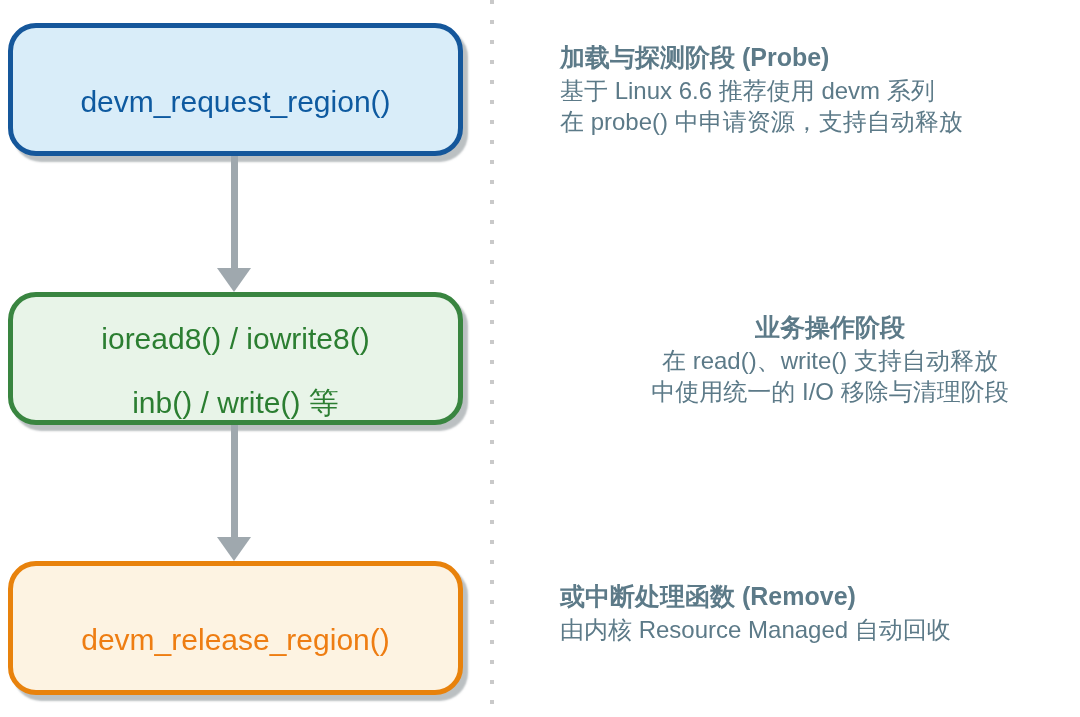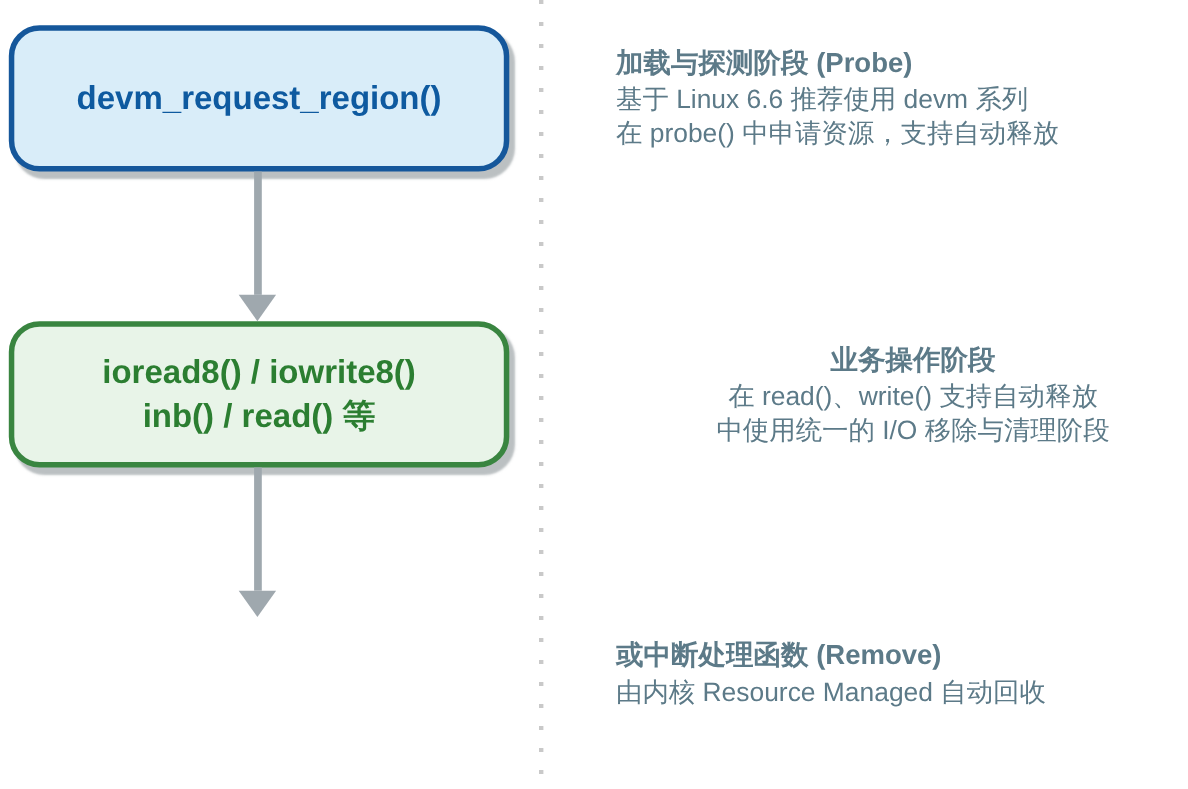--- a/index.html
+++ b/index.html
@@ -32,23 +32,24 @@
     align-items: center;
     justify-content: center;
     text-align: center;
   }
   .box1 { top: 23px; }
   .box2 { top: 292px; }
   .box3 { top: 561px; height: 134px; }
   .flow-box .box-line {
     color: var(--text);
     font-size: 30px;
-    font-weight: 700;
+    font-weight: 400;
     line-height: 40px;
     white-space: nowrap;
+    margin-top: 24px;
   }
 
   
   .arrow {
     position: absolute;
     left: 217px;
     width: 34px;
     display: flex;
     flex-direction: column;
     align-items: center;
@@ -113,28 +114,31 @@
     <span class="box-line">devm_request_region()</span>
   </div>
 
   <div class="arrow arrow1">
     <div class="arrow-line"></div>
     <div class="arrow-head"></div>
   </div>
 
   <div class="flow-box box2" style="--fill: #E8F4E8; --border: #398540; --text: #2B7E31;">
     <span class="box-line">ioread8() / iowrite8()</span>
-    <span class="box-line">inb() / read() 等</span>
+    <span class="box-line">inb() / write() 等</span>
   </div>
 
   <div class="arrow arrow2">
     <div class="arrow-line"></div>
     <div class="arrow-head"></div>
   </div>
 
+  <div class="flow-box box3" style="--fill: #FDF3E2; --border: #E8820C; --text: #EE7D12;">
+    <span class="box-line">devm_release_region()</span>
+  </div>
 
   <div class="divider"></div>
 
   <div class="desc desc1">
     <div class="desc-title">加载与探测阶段 (Probe)</div>
     <div class="desc-line">基于 Linux 6.6 推荐使用 devm 系列</div>
     <div class="desc-line">在 probe() 中申请资源，支持自动释放</div>
   </div>
 
   <div class="desc desc2">

